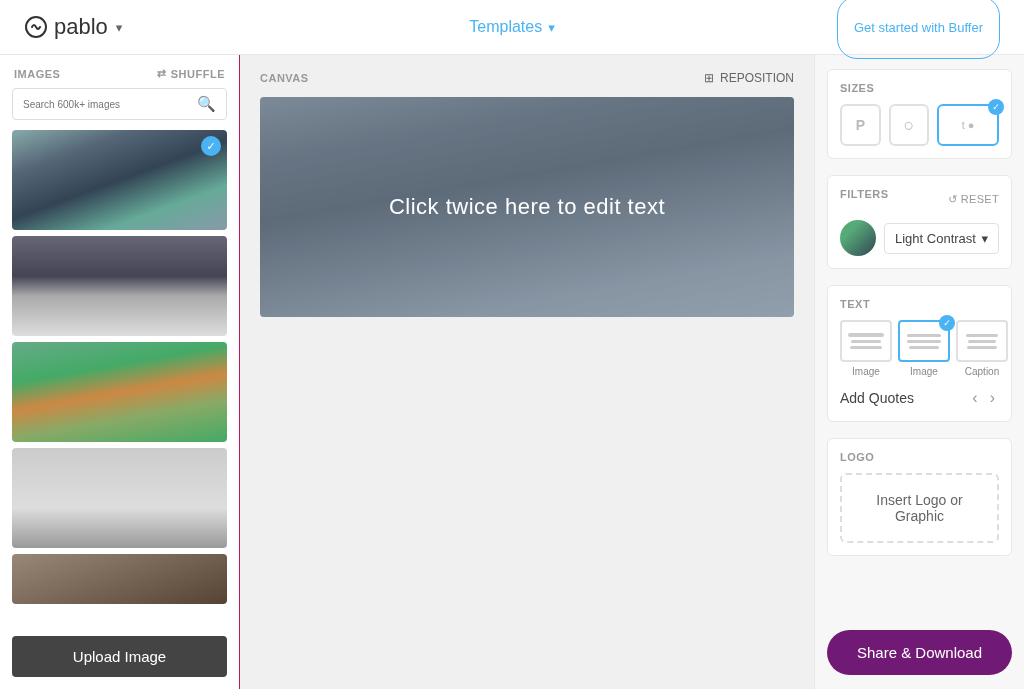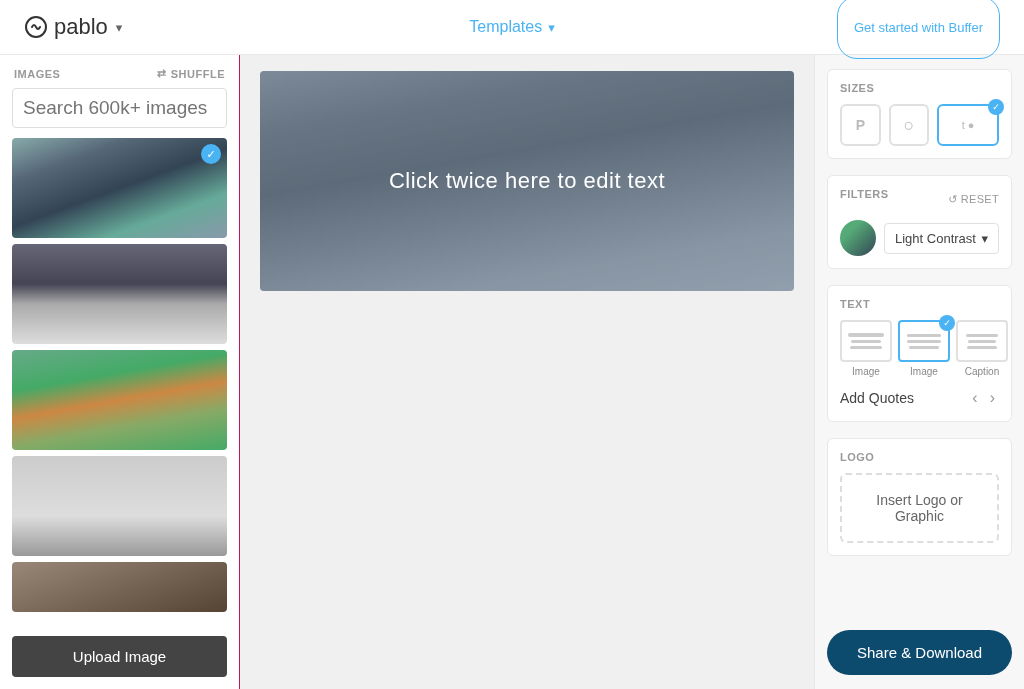--- a/index.html
+++ b/index.html
@@ -106,21 +106,21 @@
       display: flex;
       align-items: center;
       border: 1px solid #ddd;
       border-radius: 4px;
       overflow: hidden;
     }
     .search-box input {
       border: none;
       outline: none;
       padding: 8px 10px;
-      font-size: 19px;
+      font-size: 10px;
       color: #404040;
       flex: 1;
       background: transparent;
     }
     .search-box .search-btn {
       background: transparent;
       border: none;
       padding: 6px 10px;
       cursor: pointer;
       color: #999;
@@ -442,21 +442,21 @@
       cursor: pointer;
     }
     .logo-insert-text {
       font-size: 14px;
       color: #666;
       text-align: center;
     }
 
     
     .share-btn {
-      background: #0c4a6e;
+      background: #701a75;
       color: #fff;
       border: none;
       border-radius: 25px;
       padding: 14px 16px;
       font-size: 15px;
       font-weight: 500;
       cursor: pointer;
       text-align: center;
       margin-top: auto;
     }
@@ -507,20 +507,27 @@
       <div class="image-item img-coast"></div>
       <div class="image-item img-village"></div>
       <div class="image-item img-beach"></div>
       <div class="image-item" style="height:50px; background: linear-gradient(160deg,#987,#765,#543);"></div>
     </div>
 
     <button class="upload-btn">Upload Image</button>
   </div>
 
   <div class="canvas-area">
+    <div class="canvas-header">
+      <span class="canvas-label">CANVAS</span>
+      <button class="reposition-btn">
+        <span>⊞</span>
+        <span>REPOSITION</span>
+      </button>
+    </div>
 
     <div class="canvas-frame">
       <div class="canvas-overlay"></div>
       <span class="canvas-text">Click twice here to edit text</span>
     </div>
   </div>
 
   <div class="right-panel">
 
     <div class="panel-section">

